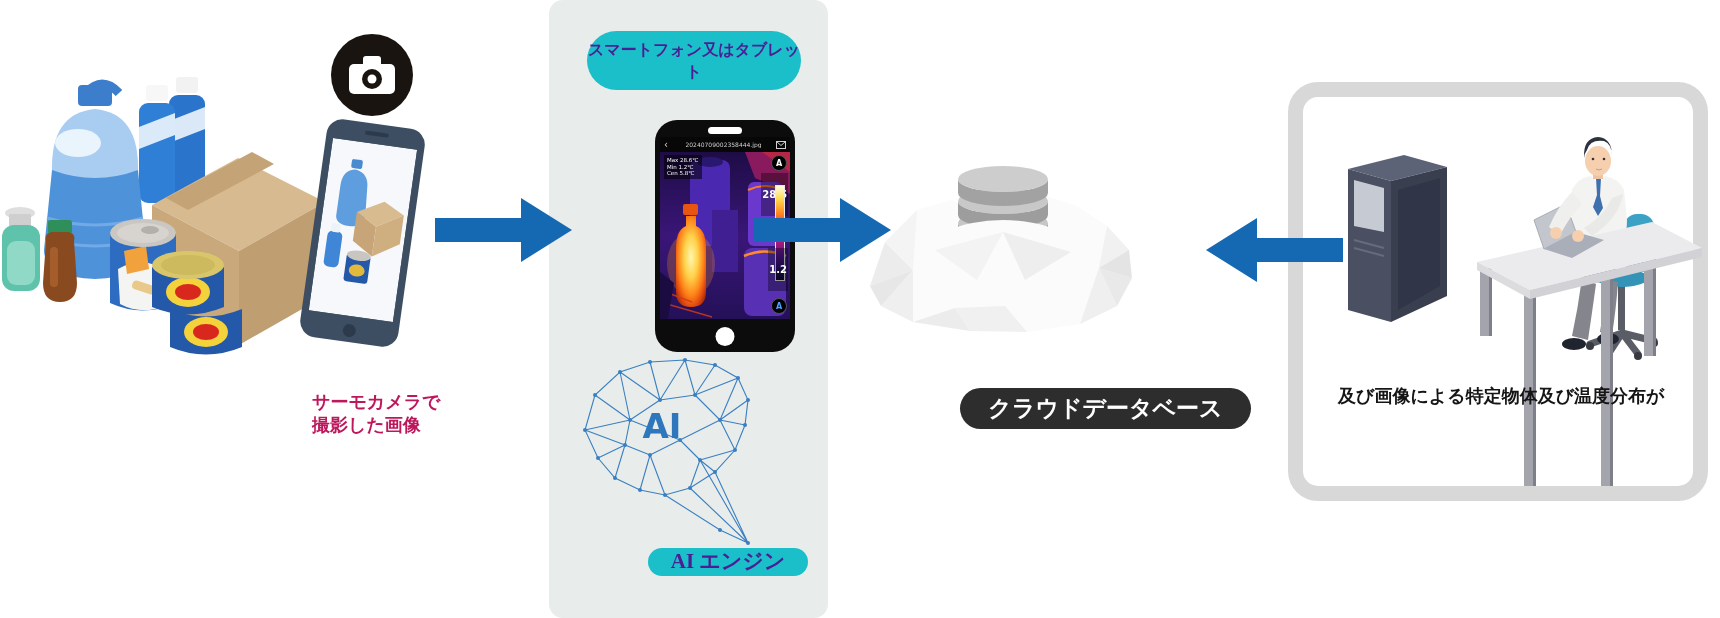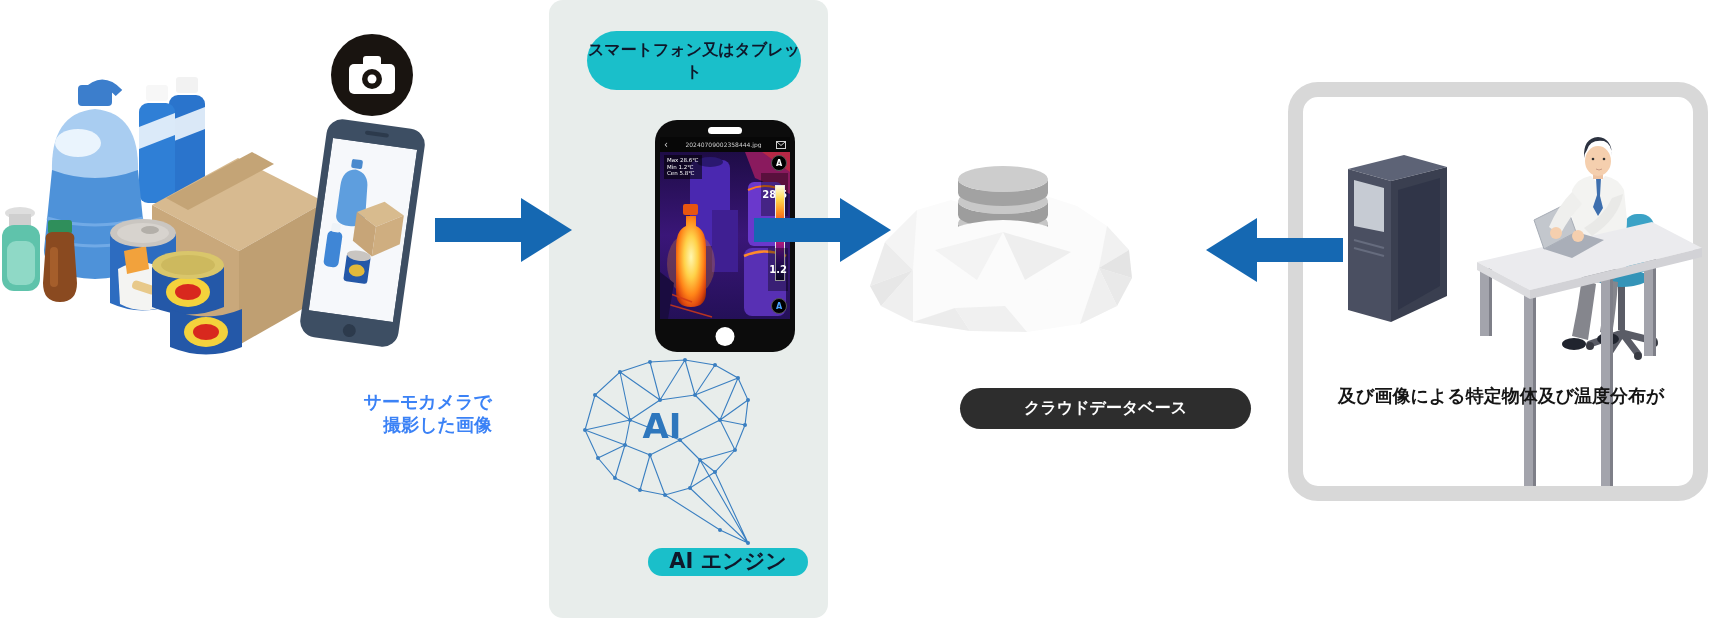--- a/index.html
+++ b/index.html
@@ -1,30 +1,30 @@
 <!DOCTYPE html>
 <html><head>
 <meta charset="utf-8">
 <style>
   html,body{margin:0;padding:0;background:#fff;}
   body{width:1720px;height:618px;position:relative;overflow:hidden;
        font-family:"DejaVu Sans","Liberation Sans",sans-serif;}
   .abs{position:absolute;}
-  .pill-teal{background:#1abfca;color:#0f172a;border-radius:30px;display:flex;
+  .pill-teal{background:#1abfca;color:#4c1d95;border-radius:30px;display:flex;
              flex-direction:column;align-items:center;justify-content:center;
-             font-weight:700;text-align:center;line-height:1.32;z-index:4;}
+             font-weight:700;text-align:center;line-height:1.32;z-index:4;font-family:Liberation Serif, serif;}
   .pill-dark{background:#2d2d2d;color:#fff;border-radius:22px;display:flex;
              align-items:center;justify-content:center;font-weight:700;z-index:4;}
   #panel{left:549px;top:0;width:279px;height:618px;background:#e8edeb;border-radius:14px;z-index:1;}
   #device-pill{left:587px;top:31px;width:214px;height:59px;font-size:16px;}
-  #caption-left{left:312px;top:390px;width:180px;text-align:right;font-size:18px;
-                font-weight:700;color:#3b82f6;line-height:23px;z-index:4;}
+  #caption-left{left:312px;top:390px;width:180px;text-align:left;font-size:18px;
+                font-weight:700;color:#be185d;line-height:23px;z-index:4;}
   #office-text{left:1338px;top:383px;width:360px;font-size:18px;font-weight:700;
                color:#151515;line-height:25px;z-index:4;}
-  #cloud-pill{left:960px;top:388px;width:291px;height:41px;font-size:16px;}
+  #cloud-pill{left:960px;top:388px;width:291px;height:41px;font-size:23px;}
   #ai-pill{left:648px;top:548px;width:160px;height:28px;font-size:21px;}
   .arrow{z-index:6;}
   
   #phone{left:655px;top:120px;width:140px;height:232px;background:#0c0c0c;
          border-radius:22px;z-index:4;}
   #phone .speaker{position:absolute;left:50%;top:7px;transform:translateX(-50%);
                   width:34px;height:7px;border-radius:4px;background:#fff;}
   #phone .home{position:absolute;left:50%;bottom:6px;transform:translateX(-50%);
                width:19px;height:19px;border-radius:50%;background:#fff;}
   #phone .screen{position:absolute;left:5px;right:5px;top:17px;bottom:33px;

